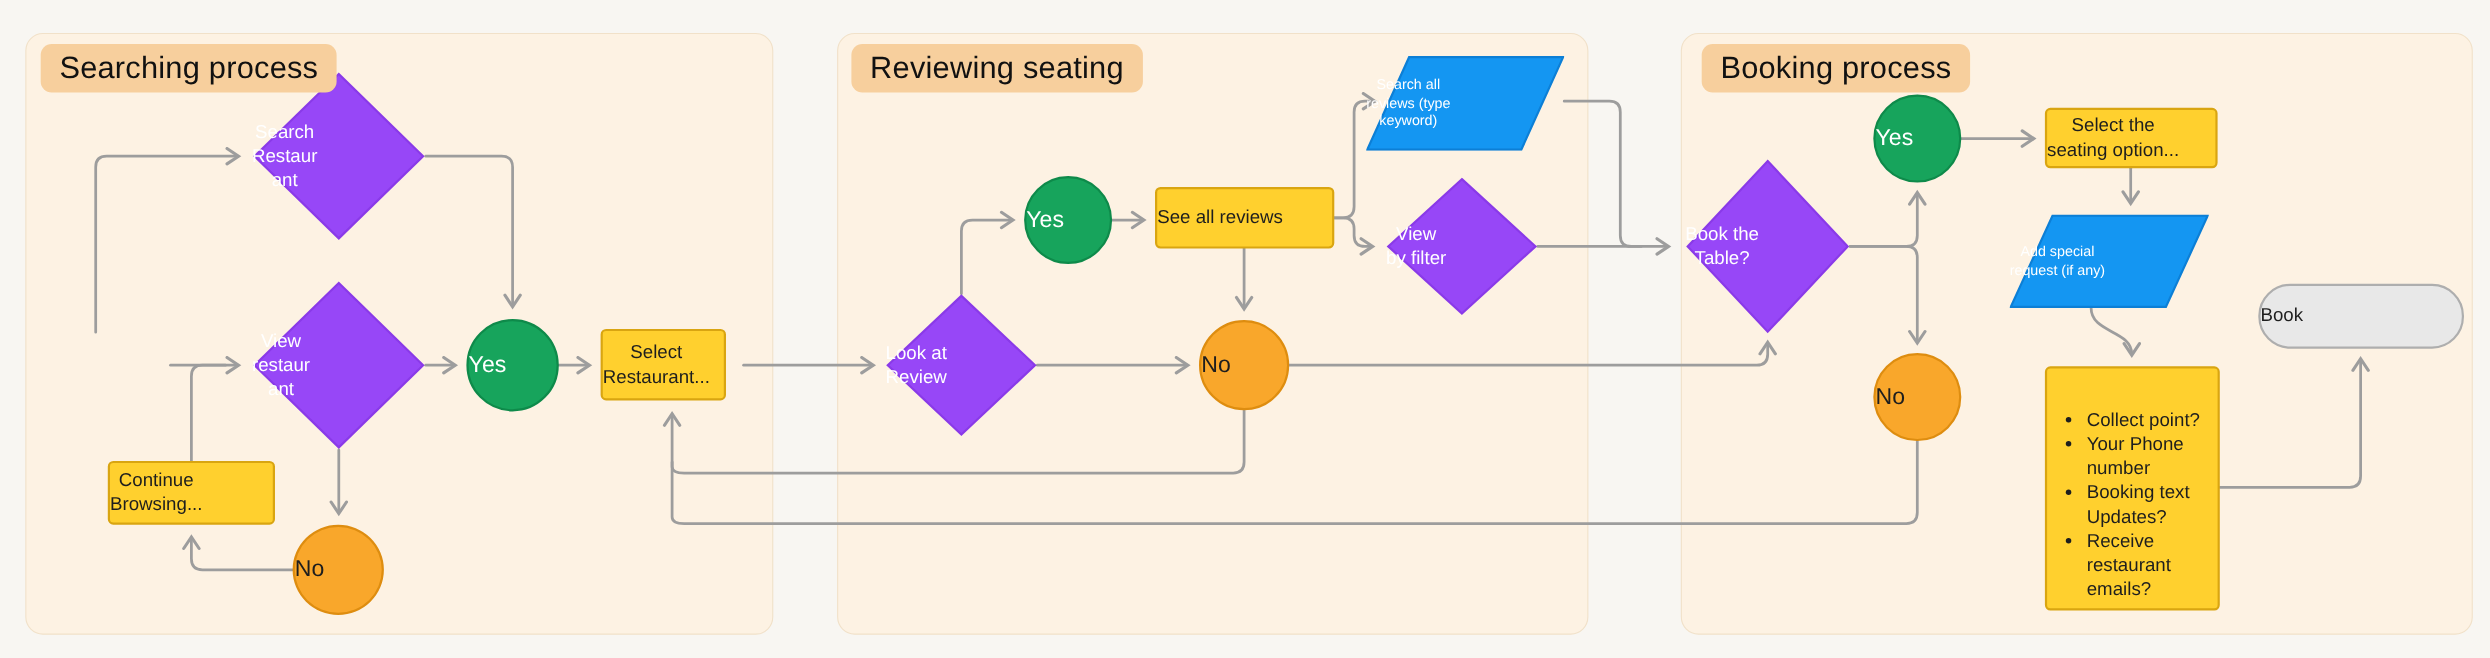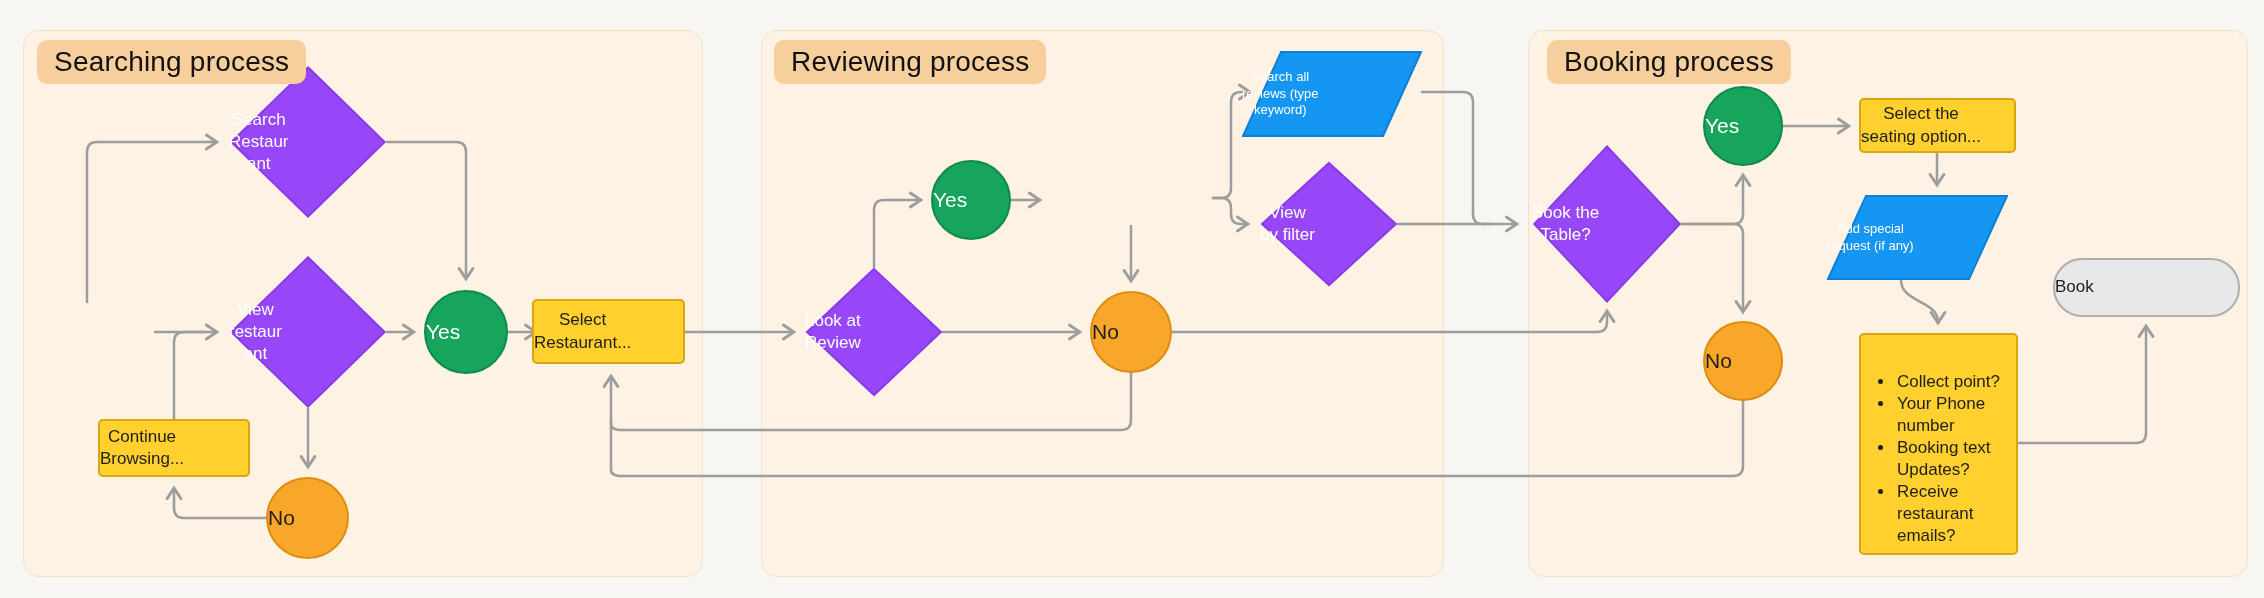--- a/index.html
+++ b/index.html
@@ -76,21 +76,21 @@
     <path class="c" marker-end="url(#arrow)" d="M 1398 224 H 1516"></path>
     <path class="c" marker-end="url(#arrow)" d="M 1682 224 H 1733 Q 1743 224 1743 214 V 176"></path>
     <path class="c" marker-end="url(#arrow)" d="M 1682 224 H 1733 Q 1743 224 1743 234 V 311"></path>
     <path class="c" marker-end="url(#arrow)" d="M 1783 126 H 1848"></path>
     <path class="c" marker-end="url(#arrow)" d="M 1937 153 V 184"></path>
     <path class="c" marker-end="url(#arrow)" d="M 1901 280 C 1901 303 1938 300 1938 322"></path>
     <path class="c" marker-end="url(#arrow)" d="M 2018 443 H 2136 Q 2146 443 2146 433 V 327"></path>
   </svg>
 
   <div class="chip" style="left:37px;top:40px">Searching process</div>
-  <div class="chip" style="left:774px;top:40px">Reviewing process</div>
+  <div class="chip" style="left:774px;top:40px">Reviewing seating</div>
   <div class="chip" style="left:1547px;top:40px">Booking process</div>
 
 
   <div class="node diamond" style="left:229px;top:65px;width:158px;height:154px">
     <svg class="shape" viewBox="0 0 100 100" preserveAspectRatio="none">
         <polygon class="purple" points="50,1.5 98.5,50 50,98.5 1.5,50"></polygon>
       </svg>
     <div class="lbl">Search
 Restaur
 ant</div>
@@ -102,21 +102,21 @@
       </svg>
     <div class="lbl">View
 restaur
 ant</div>
   </div>
 
   <div class="node ellipse green" style="left:424px;top:290px;width:84px;height:84px">
     <div class="lbl">Yes</div>
   </div>
 
-  <div class="node rect" style="left:532px;top:299px;width:153px;height:65px">
+  <div class="node rect" style="left:546px;top:299px;width:114px;height:65px">
     <div class="lbl">Select
 Restaurant...</div>
   </div>
 
   <div class="node rect" style="left:98px;top:419px;width:152px;height:58px">
     <div class="lbl">Continue
 Browsing...</div>
   </div>
 
   <div class="node ellipse orange" style="left:266px;top:477px;width:83px;height:82px">
@@ -128,20 +128,23 @@
         <polygon class="purple" points="50,1.5 98.5,50 50,98.5 1.5,50"></polygon>
       </svg>
     <div class="lbl">Look at
 Review</div>
   </div>
 
   <div class="node ellipse green" style="left:931px;top:160px;width:80px;height:80px">
     <div class="lbl">Yes</div>
   </div>
 
+  <div class="node rect" style="left:1050px;top:170px;width:163px;height:56px">
+    <div class="lbl">See all reviews</div>
+  </div>
 
   <div class="node para" style="left:1242px;top:51px;width:180px;height:86px">
     <svg class="shape" viewBox="0 0 180 86" preserveAspectRatio="none">
         <polygon class="blue" points="39,1 179,1 141,85 1,85"></polygon>
       </svg>
     <div class="lbl">Search all
 reviews (type
 keyword)</div>
   </div>
 

